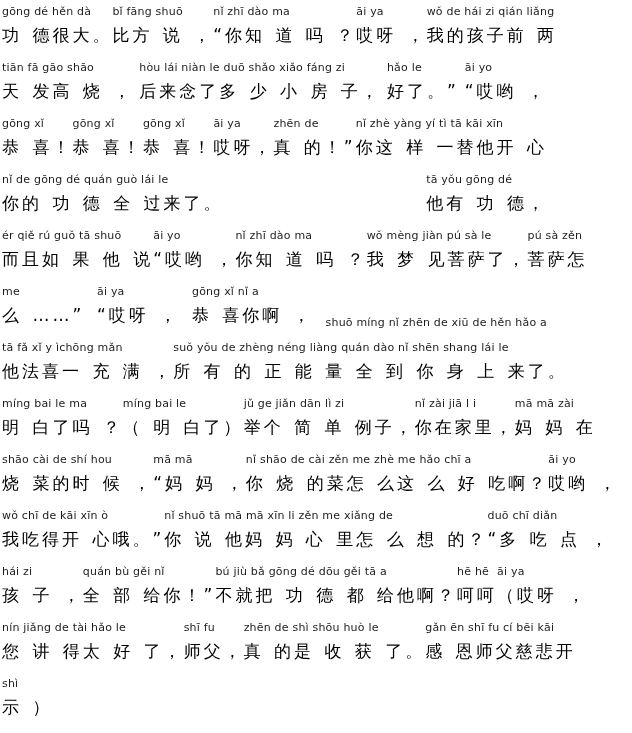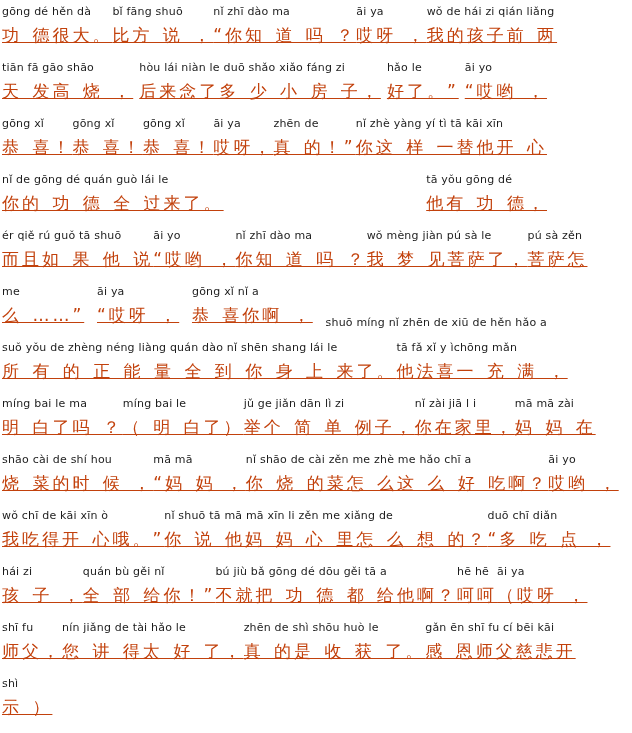--- a/index.html
+++ b/index.html
@@ -33,24 +33,23 @@
   }
   .pinyin {
     font-size: 11px;
     line-height: 16px;
     color: #1c1c1c;
     letter-spacing: 0.2px;
   }
   .hanzi {
     font-size: 17px;
     line-height: 31px;
-    color: #c2410c;
+    color: #000000;
     letter-spacing: 3px;
     word-spacing: 2px;
-    text-decoration: underline;
   }
 </style>
 </head>
 <body>
 
 <div class="doc" id="doc">
     <div class="line">
       <div class="seg">
         <div class="pinyin">gōng dé hěn dà</div>
         <div class="hanzi">功 德很大。</div>
@@ -160,27 +159,27 @@
       <div class="seg">
         <div class="pinyin">gōng xǐ nǐ a</div>
         <div class="hanzi">恭 喜你啊 ，</div>
       </div>
       <div class="seg">
         <div class="pinyin">shuō míng nǐ zhēn de xiū de hěn hǎo a</div>
       </div>
     </div>
     <div class="line">
       <div class="seg">
+        <div class="pinyin">tā fǎ xǐ y ìchōng mǎn</div>
+        <div class="hanzi">他法喜一 充 满 ，</div>
+      </div>
+      <div class="seg">
         <div class="pinyin">suǒ yǒu de zhèng néng liàng quán dào nǐ shēn shang lái le</div>
         <div class="hanzi">所 有 的 正 能 量 全 到 你 身 上 来了。</div>
       </div>
-      <div class="seg">
-        <div class="pinyin">tā fǎ xǐ y ìchōng mǎn</div>
-        <div class="hanzi">他法喜一 充 满 ，</div>
-      </div>
     </div>
     <div class="line">
       <div class="seg">
         <div class="pinyin">míng bai le ma</div>
         <div class="hanzi">明 白了吗 ？</div>
       </div>
       <div class="seg">
         <div class="pinyin">míng bai le</div>
         <div class="hanzi">（ 明 白了）</div>
       </div>
@@ -246,26 +245,26 @@
         <div class="pinyin">hē hē</div>
         <div class="hanzi">呵呵</div>
       </div>
       <div class="seg">
         <div class="pinyin">āi ya</div>
         <div class="hanzi">（哎呀 ，</div>
       </div>
     </div>
     <div class="line">
       <div class="seg">
+        <div class="pinyin">nín jiǎng de tài hǎo le</div>
+        <div class="hanzi">您 讲 得太 好 了，</div>
+      </div>
+      <div class="seg">
         <div class="pinyin">shī fu</div>
         <div class="hanzi">师父，</div>
-      </div>
-      <div class="seg">
-        <div class="pinyin">nín jiǎng de tài hǎo le</div>
-        <div class="hanzi">您 讲 得太 好 了，</div>
       </div>
       <div class="seg">
         <div class="pinyin">zhēn de shì shōu huò le</div>
         <div class="hanzi">真 的是 收 获 了。</div>
       </div>
       <div class="seg">
         <div class="pinyin">gǎn ēn shī fu cí bēi kāi</div>
         <div class="hanzi">感 恩师父慈悲开</div>
       </div>
     </div>

